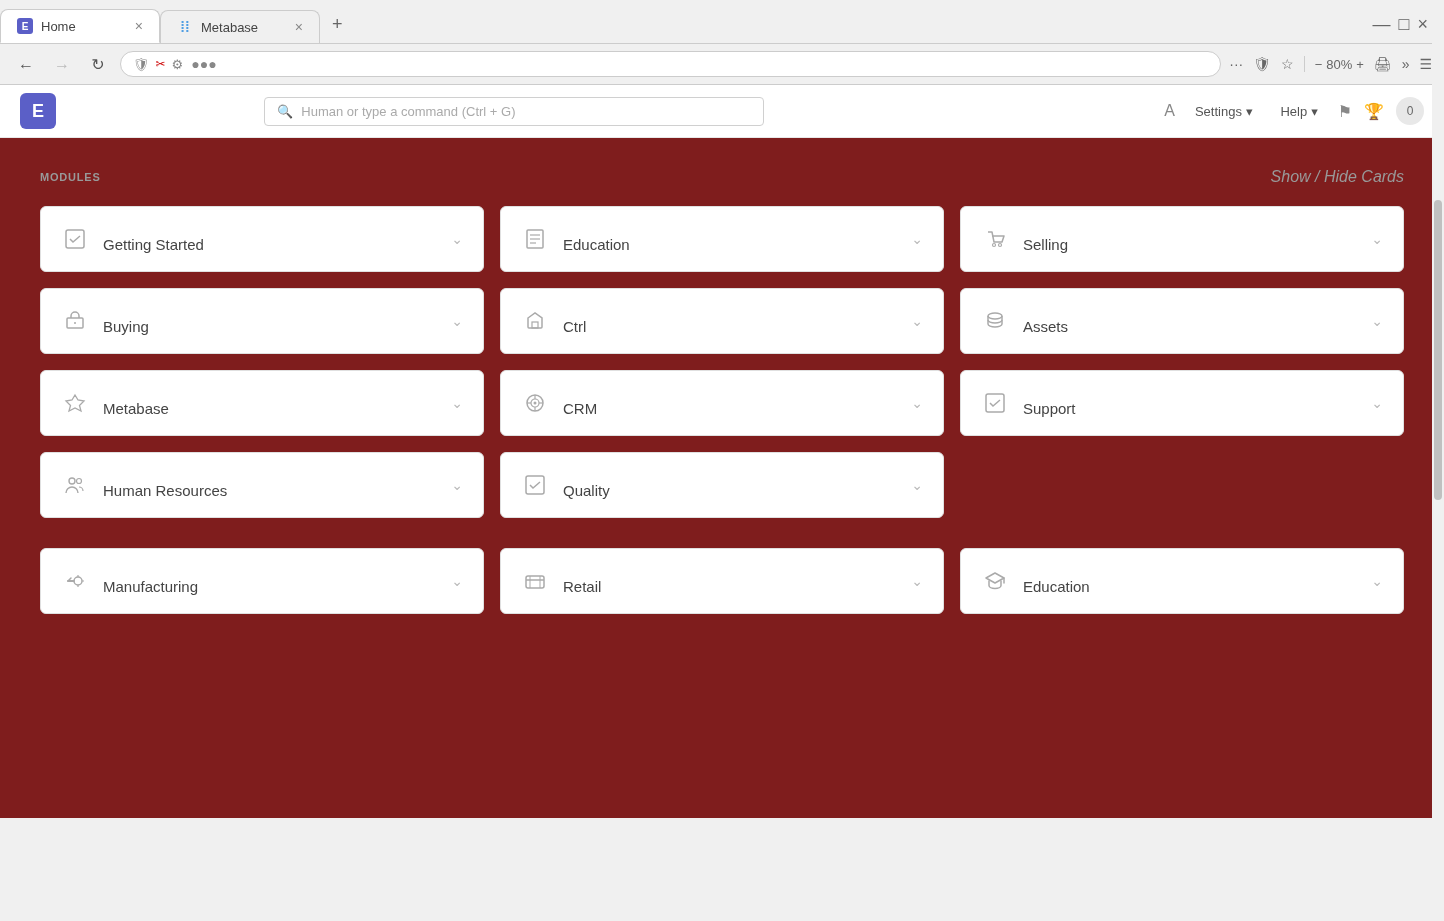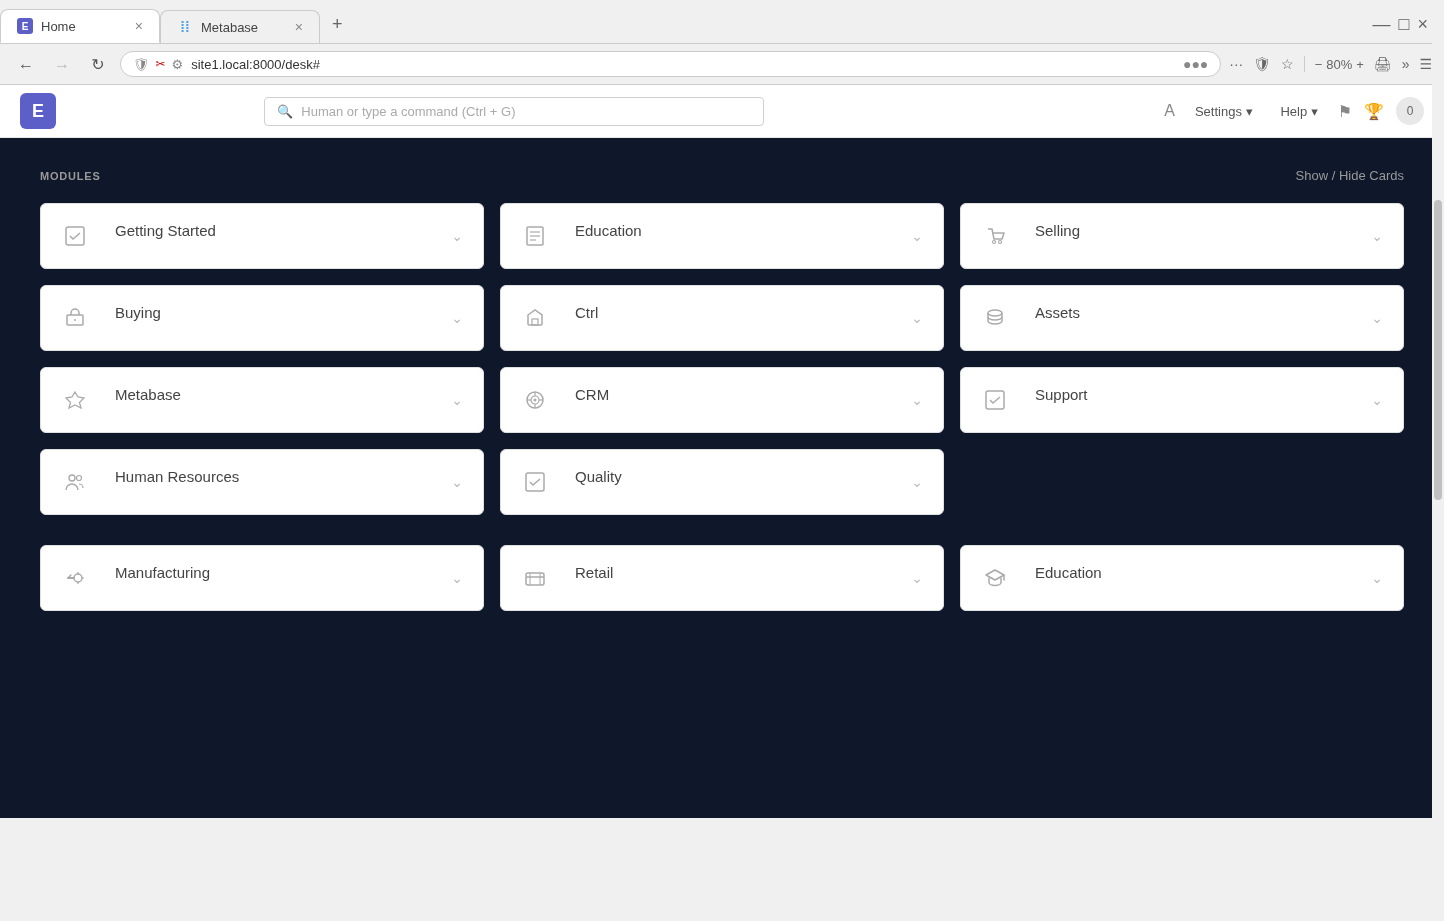--- a/index.html
+++ b/index.html
@@ -177,62 +177,63 @@
       display: flex;
       align-items: center;
       justify-content: center;
       font-size: 12px;
       color: #666;
     }
 
     
     .main-content {
       padding: 30px 40px;
-      background: #0f172a;
+      background: #7f1d1d;
       min-height: 680px;
     }
     .section-header {
       display: flex;
       align-items: center;
       justify-content: space-between;
       margin-bottom: 20px;
     }
     .section-label {
       font-size: 11px;
       font-weight: 600;
       color: #999;
       letter-spacing: 0.8px;
       text-transform: uppercase;
     }
     .show-hide-link {
-      font-size: 13px;
+      font-size: 16px;
       color: #999;
       cursor: pointer;
+      font-style: italic;
     }
     .cards-grid {
       display: grid;
       grid-template-columns: repeat(3, 1fr);
       gap: 16px;
       margin-bottom: 30px;
     }
     .module-card {
       background: #fff;
       border: 1px solid #e0e0e0;
       border-radius: 6px;
       padding: 18px 20px;
       display: flex;
       align-items: center;
       justify-content: space-between;
       cursor: pointer;
       transition: box-shadow 0.15s;
     }
     .card-left {
       display: flex;
-      align-items: flex-start;
-      gap: 26px;
+      align-items: flex-end;
+      gap: 14px;
     }
     .card-icon {
       width: 28px;
       height: 28px;
       display: flex;
       align-items: center;
       justify-content: center;
       color: #aaa;
       font-size: 18px;
     }
@@ -294,21 +295,20 @@
   <div class="nav-bar">
     <div class="nav-btn">←</div>
     <div class="nav-btn disabled">→</div>
     <div class="nav-btn">↻</div>
     <div class="address-bar">
       <div class="address-bar-icons">
         <span>🛡</span>
         <span style="font-size:12px; color:#c00;">✂</span>
         <span>⚙</span>
       </div>
-      <span class="address-text">site1.local:8000/desk#</span>
       <span class="address-search">●●●</span>
     </div>
     <div class="nav-extra">
       <span>···</span>
       <span>🛡</span>
       <span>☆</span>
       <div class="zoom-sep"></div>
       <div class="zoom-control">
         <span>−</span>
         <span>80%</span>

